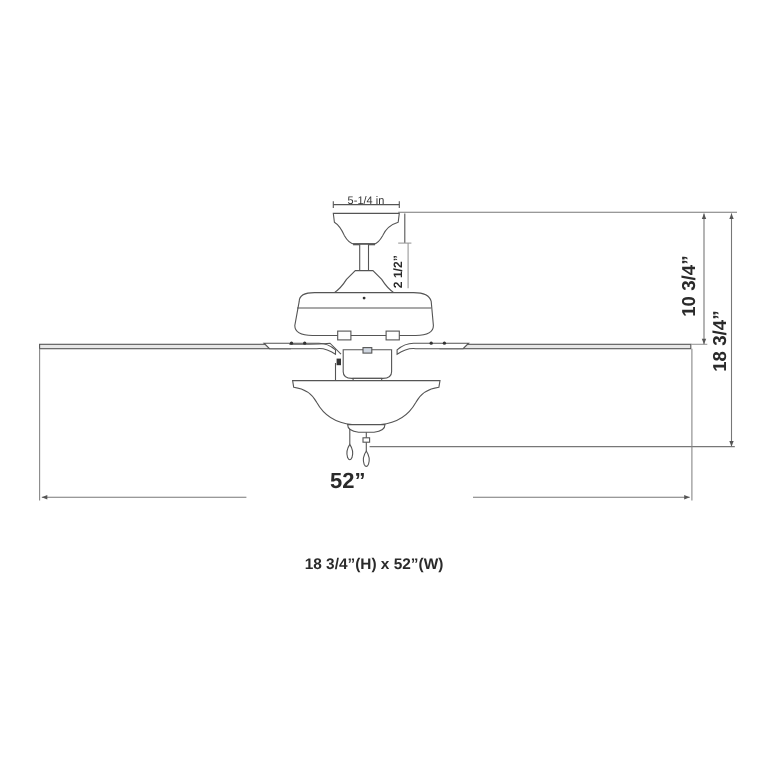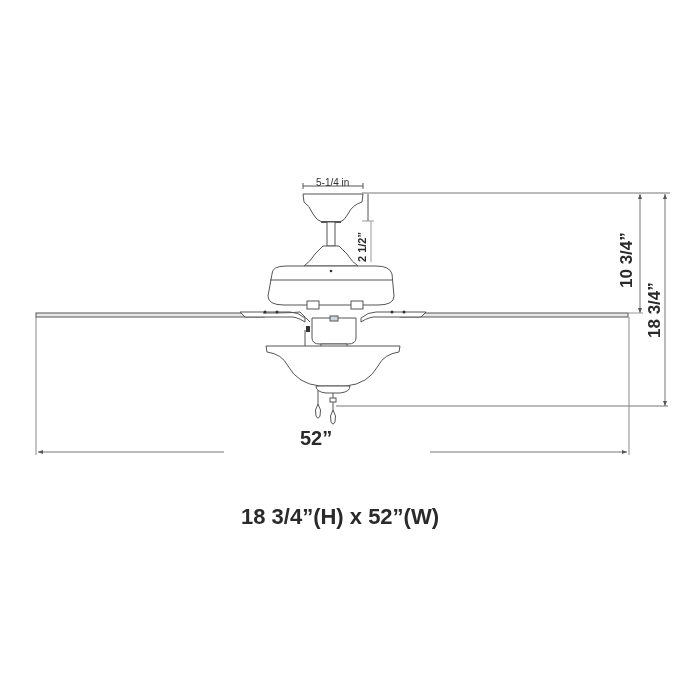--- a/index.html
+++ b/index.html
@@ -97,14 +97,14 @@
       <polygon points="665,194 663,199 667,199" fill="#555" stroke="none"></polygon>
       <polygon points="665,406 663,401 667,401" fill="#555" stroke="none"></polygon>
     </g>
   </svg>
 
   <div class="lbl small" style="left:316px; top:177px;">5-1/4 in</div>
   <div class="lbl vert" style="left:356px; top:262px; font-size:11px;">2 1/2”</div>
   <div class="lbl vert" style="left:617px; top:288px; font-size:17px;">10 3/4”</div>
   <div class="lbl vert" style="left:645px; top:338px; font-size:17px;">18 3/4”</div>
   <div class="lbl" style="left:300px; top:427px; font-size:20px;">52”</div>
-  <div class="lbl" style="left:0; width:680px; text-align:center; top:504px; font-size:22px;">18 3/4”(H) x 52”(W)</div>
+  <div class="lbl" style="left:0; width:680px; text-align:center; top:504px; font-size:14px;">18 3/4”(H) x 52”(W)</div>
 </div>
 
 </body></html>

